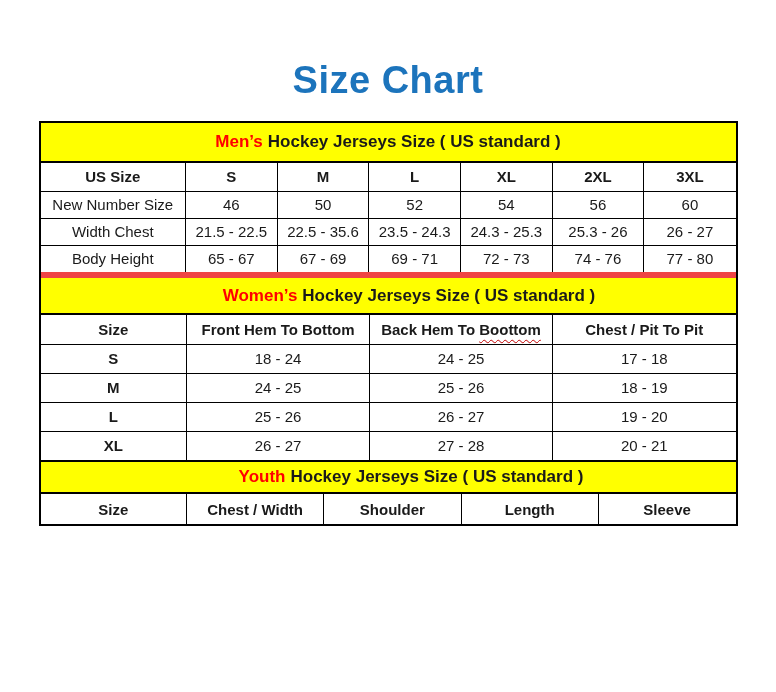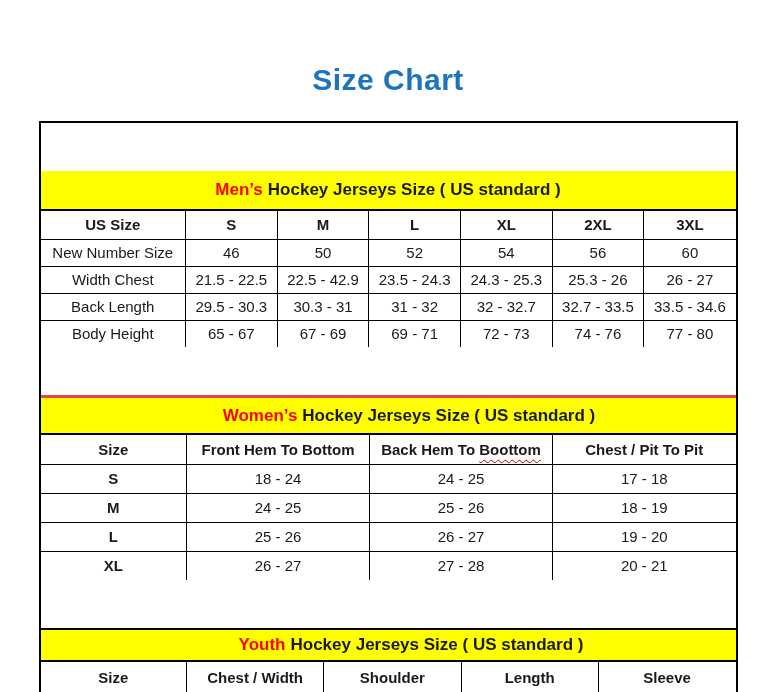--- a/index.html
+++ b/index.html
@@ -10,45 +10,44 @@
   body {
     width: 776px;
     height: 692px;
     font-family: "Liberation Sans", sans-serif;
     color: #1a1a1a;
     overflow: hidden;
   }
   .page-title {
     margin: 62px auto 0;
     text-align: center;
-    font-size: 30px;
+    font-size: 38px;
     line-height: 36px;
     font-weight: bold;
     color: #1c74bc;
     letter-spacing: 0.5px;
   }
   .sheet {
     width: 695px;
     margin: 23px auto 0;
     border: 2px solid #000000;
     background: #ffffff;
   }
   .band {
     background: #ffff00;
     display: flex;
     align-items: center;
     justify-content: center;
     font-weight: bold;
     font-size: 17px;
     border-bottom: 2px solid #000000;
     gap: 5px;
-    margin-top: 48px;
   }
   .band.mens  { height: 38px; }
-  .band.womens{ height: 35px; border-top: 3px solid #ef4444; padding-left: 42px; }
+  .band.womens{ height: 35px; border-top: 6px solid #ef4444; padding-left: 42px; }
   .band.youth { height: 30px; border-top: 2px solid #000000; padding-left: 46px; }
   .band .accent { color: #ff0000; }
   table {
     width: 100%;
     border-collapse: collapse;
     border: hidden;
     table-layout: fixed;
   }
   th, td {
     border: 1px solid #000000;
@@ -111,34 +110,25 @@
       <td>46</td>
       <td>50</td>
       <td>52</td>
       <td>54</td>
       <td>56</td>
       <td>60</td>
     </tr>
     <tr>
       <td>Width Chest</td>
       <td>21.5 - 22.5</td>
-      <td>22.5 - 42.9</td>
+      <td>22.5 - 35.6</td>
       <td>23.5 - 24.3</td>
       <td>24.3 - 25.3</td>
       <td>25.3 - 26</td>
       <td>26 - 27</td>
-    </tr>
-    <tr>
-      <td>Back Length</td>
-      <td>29.5 - 30.3</td>
-      <td>30.3 - 31</td>
-      <td>31 - 32</td>
-      <td>32 - 32.7</td>
-      <td>32.7 - 33.5</td>
-      <td>33.5 - 34.6</td>
     </tr>
     <tr>
       <td>Body Height</td>
       <td>65 - 67</td>
       <td>67 - 69</td>
       <td>69 - 71</td>
       <td>72 - 73</td>
       <td>74 - 76</td>
       <td>77 - 80</td>
     </tr>

